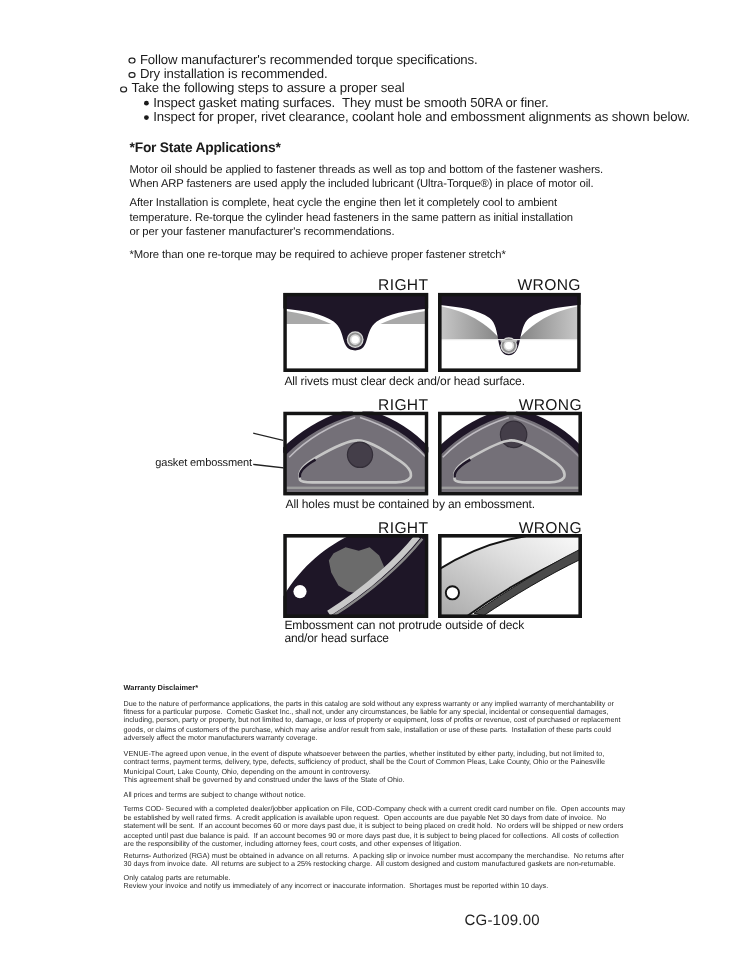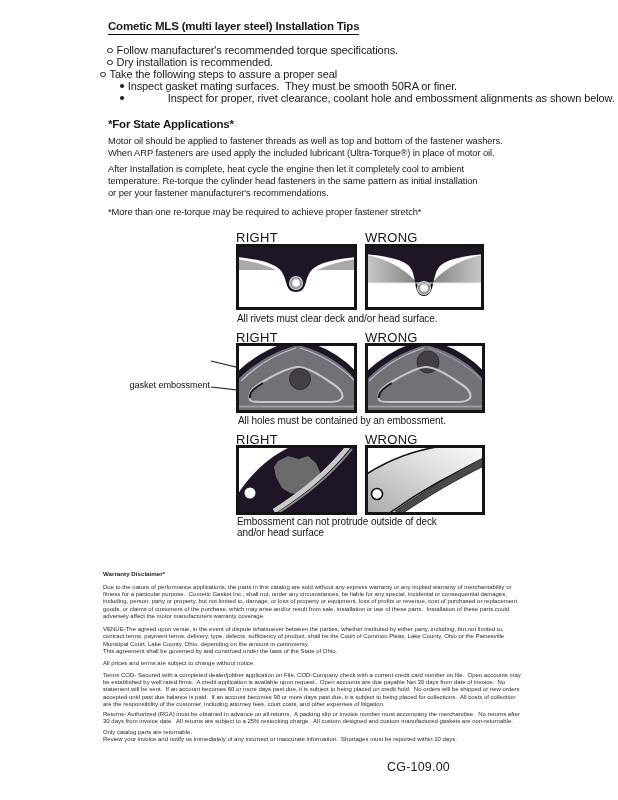--- a/index.html
+++ b/index.html
@@ -14,53 +14,52 @@
     border-bottom:1.6px solid #141414;padding-bottom:2px;white-space:pre;
   }
   
   .bullet-row{display:flex;align-items:flex-start;font-size:11px;letter-spacing:-0.1px;white-space:pre;line-height:11px;}
   .marker-hollow{width:3.6px;height:3.6px;border:1.1px solid #222;border-radius:50%;margin:2.6px 4px 0 0;flex:0 0 auto;}
   .marker-solid{width:4.2px;height:4.2px;background:#1b1b1b;border-radius:50%;margin:2.6px 3.5px 0 0;flex:0 0 auto;}
   
   .h2{font-size:11.5px;font-weight:bold;letter-spacing:-0.2px;white-space:pre;}
   .para{font-size:9.4px;line-height:12.1px;letter-spacing:-0.1px;white-space:pre;}
   
-  .figlabel{font-size:13px;letter-spacing:0.3px;text-align:left;white-space:pre;color:#161616;}
+  .figlabel{font-size:13px;letter-spacing:0.3px;text-align:right;white-space:pre;color:#161616;}
   .figcaption{font-size:10px;letter-spacing:-0.1px;line-height:11px;white-space:pre;color:#161616;}
   .figbox{line-height:0;}
   .callout{font-size:9.2px;letter-spacing:-0.1px;text-align:right;white-space:pre;color:#161616;}
   
   .fine{font-size:6px;line-height:7.35px;letter-spacing:0;white-space:pre;color:#2a2a2a;}
   .fine-head{font-size:6.2px;font-weight:bold;white-space:pre;color:#222;}
   .footer-code{font-size:12.5px;letter-spacing:0.2px;white-space:pre;color:#222;}
 </style>
 </head>
 <body>
 
 <div id="page">
 
-  <div class="abs title">Cometic MLS (multi layer steel) Installation Tips</div>
 
   <div class="abs bullet-row" style="left:107px;top:45px;">
     <span class="marker-hollow"></span>
     <span>Follow manufacturer's recommended torque specifications.</span>
   </div>
   <div class="abs bullet-row" style="left:107px;top:57px;">
     <span class="marker-hollow"></span>
     <span>Dry installation is recommended.</span>
   </div>
   <div class="abs bullet-row" style="left:100px;top:69px;">
     <span class="marker-hollow"></span>
     <span>Take the following steps to assure a proper seal</span>
   </div>
   <div class="abs bullet-row" style="left:120px;top:81px;">
     <span class="marker-solid"></span>
     <span>Inspect gasket mating surfaces.  They must be smooth 50RA or finer.</span>
   </div>
-  <div class="abs bullet-row" style="left:120px;top:93px;gap:40px;">
+  <div class="abs bullet-row" style="left:120px;top:93px;">
     <span class="marker-solid"></span>
     <span>Inspect for proper, rivet clearance, coolant hole and embossment alignments as shown below.</span>
   </div>
 
   <div class="abs h2" style="left:108px;top:118px;">*For State Applications*</div>
   <div class="abs para" style="left:108px;top:135px;">Motor oil should be applied to fastener threads as well as top and bottom of the fastener washers.
 When ARP fasteners are used apply the included lubricant (Ultra-Torque®) in place of motor oil.</div>
   <div class="abs para" style="left:108px;top:163px;">After Installation is complete, heat cycle the engine then let it completely cool to ambient
 temperature. Re-torque the cylinder head fasteners in the same pattern as initial installation
 or per your fastener manufacturer's recommendations.</div>

